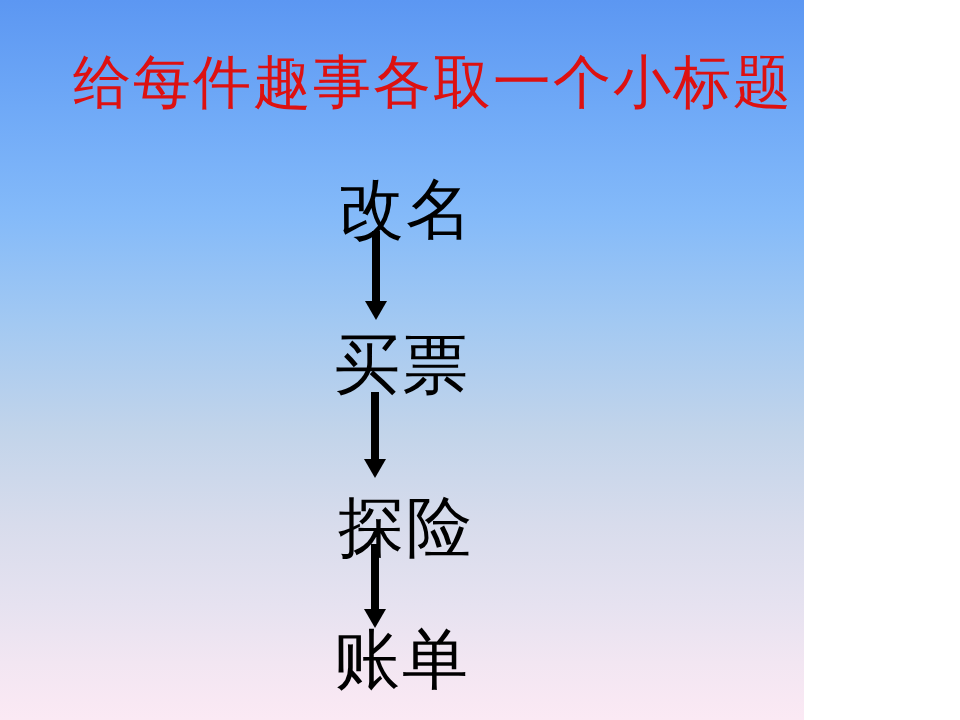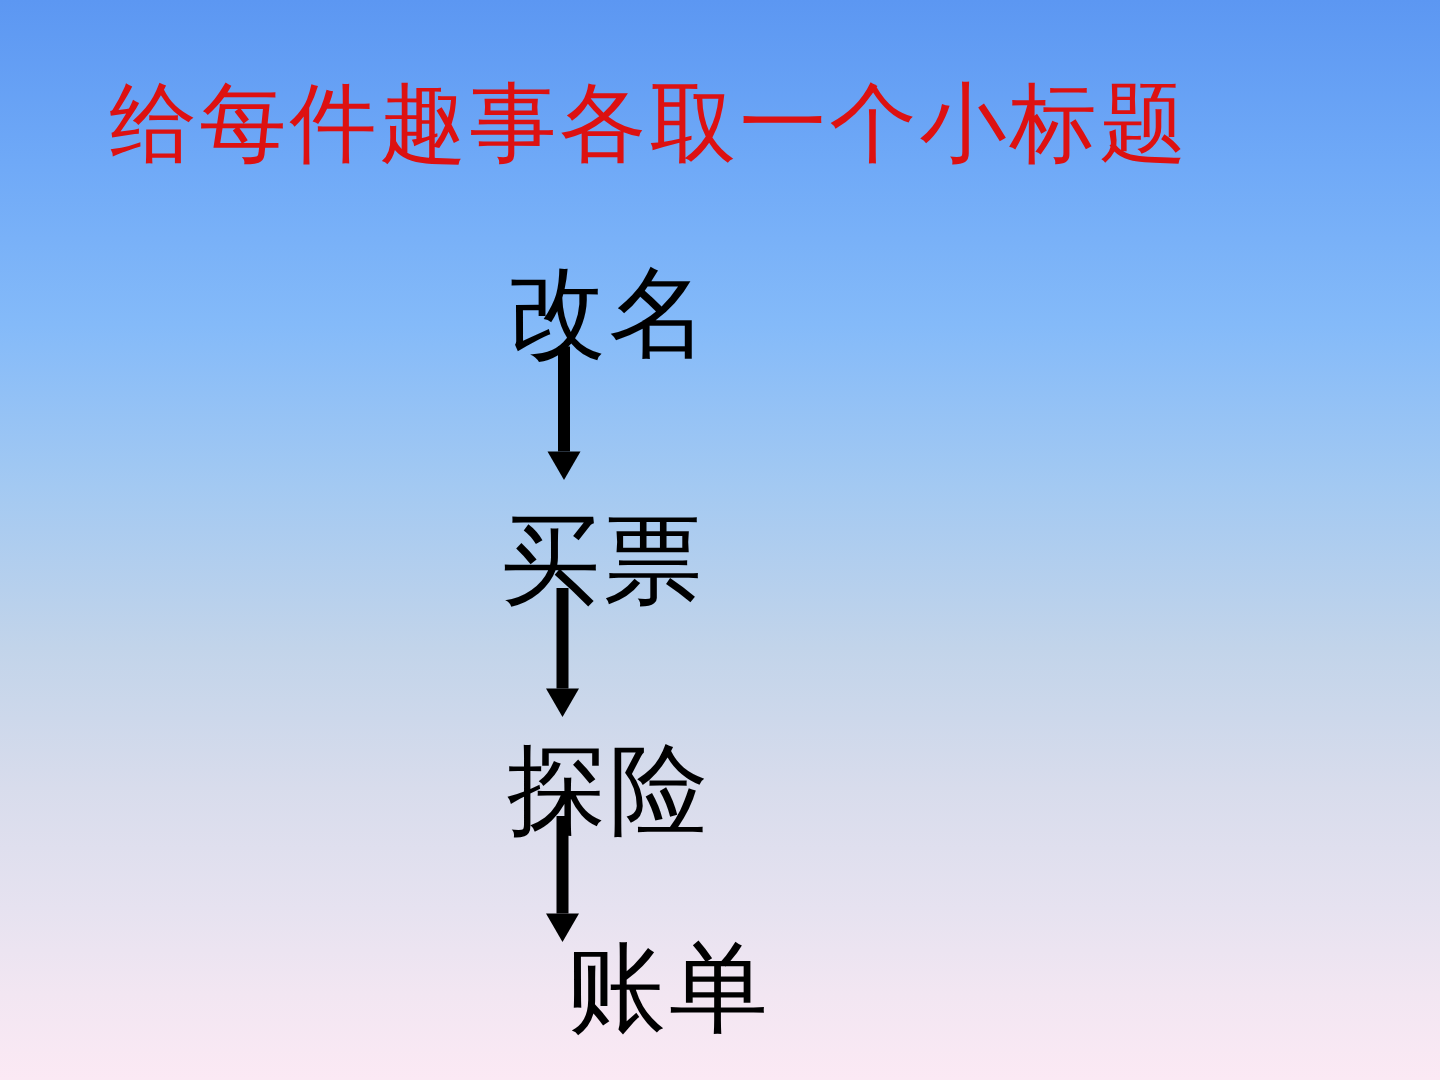--- a/index.html
+++ b/index.html
@@ -1,21 +1,21 @@
 <!DOCTYPE html>
 <html><head>
 <meta charset="utf-8">
 <style>
   html, body {
     margin: 0;
     padding: 0;
   }
   .slide {
     position: relative;
-    width: 960px;
+    width: 804px;
     height: 720px;
     overflow: hidden;
     background: linear-gradient(180deg,
       #5C97F2 0%,
       #6FA9F7 15%,
       #84BAF9 30%,
       #A3C9F2 45%,
       #C2D4EA 60%,
       #D8DCEC 73%,
       #E6E2F0 84%,
@@ -58,25 +58,25 @@
   .down-arrow .head {
     width: 0;
     height: 0;
     border-left: 11px solid transparent;
     border-right: 11px solid transparent;
     border-top: 19px solid #000000;
   }
   
   #step1 { left: 338px; top: 177px; }
   #arrow1 { left: 365px; top: 231px; height: 89px; }
-  #step2 { left: 334px; top: 342px; }
+  #step2 { left: 334px; top: 332px; }
   #arrow2 { left: 364px; top: 392px; height: 86px; }
   #step3 { left: 338px; top: 495px; text-align: right; }
   #arrow3 { left: 364px; top: 544px; height: 84px; }
-  #step4 { left: 334px; top: 627px; margin-left: 44px; }
+  #step4 { left: 334px; top: 627px; }
 </style>
 </head>
 <body>
 
 <div class="slide">
 
   <h1 class="slide-title">给每件趣事各取一个小标题</h1>
 
   <div>
 

